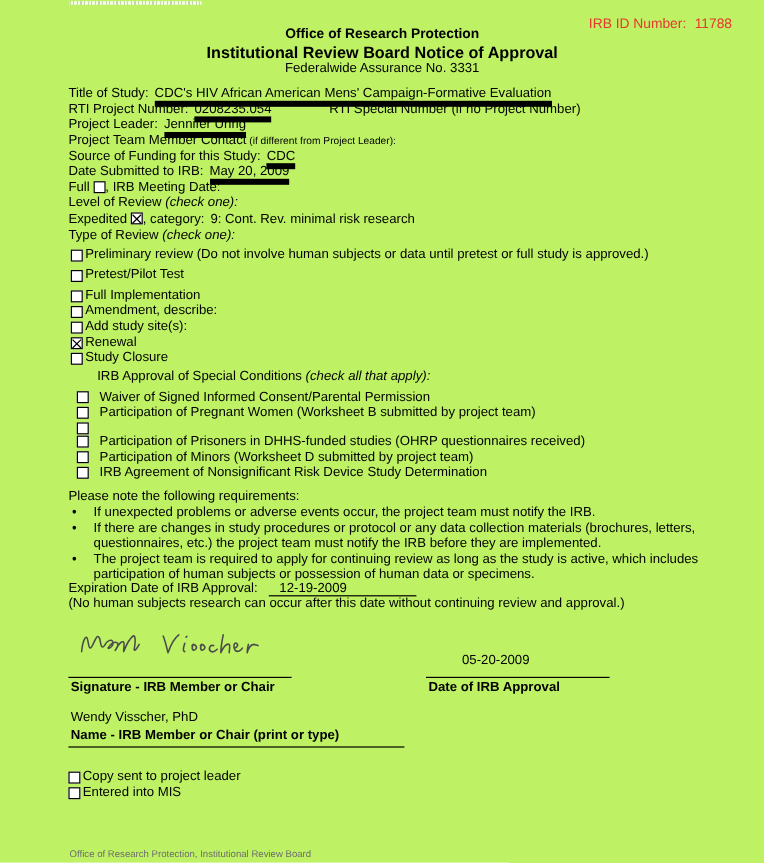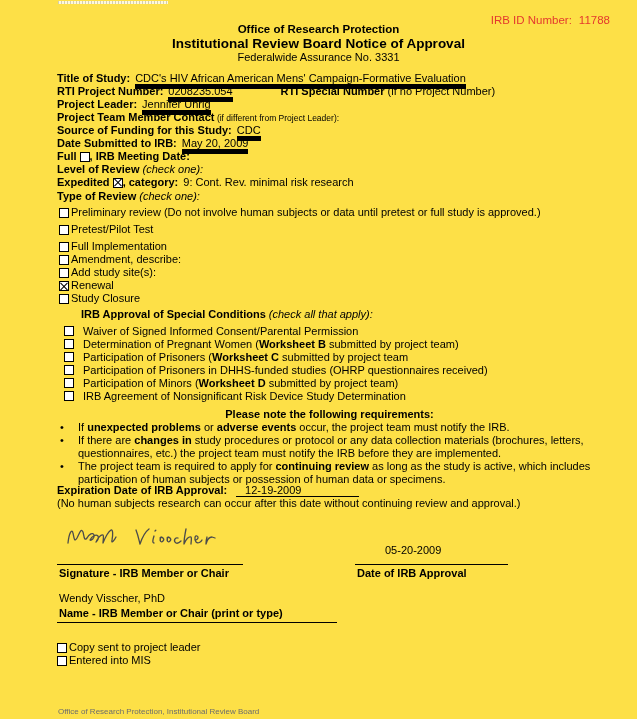--- a/index.html
+++ b/index.html
@@ -1,37 +1,37 @@
 <!DOCTYPE html>
 <html><head>
 <meta charset="utf-8">
 <style>
   html,body { margin:0; padding:0; background:#fff; }
   .page {
-    position:relative; width:637px; height:719px; background:#fde047;
+    position:relative; width:637px; height:719px; background:#bef264;
     font-family:"Liberation Sans", sans-serif; font-size:11px; line-height:13px;
     color:#000; overflow:hidden;
   }
   
   .frag {
     position:absolute; left:58px; top:1px; width:110px; height:3px;
     background:repeating-linear-gradient(90deg,#c9c9c9 0 1px,#ffffff 1px 3px);
     opacity:.8;
   }
   .irb-id { position:absolute; top:1px; right:27px; font-size:11.5px; white-space:pre; }
   .irb-id .v { margin-left:7px; }
 
   .doc-header { position:absolute; top:23px; left:0; width:100%; text-align:center; }
   .doc-header .office { font-weight:bold; font-size:11.5px; }
   .doc-header .title  { font-weight:bold; font-size:13.5px; line-height:15px; }
   .doc-header .fwa    { font-size:11px; }
 
   .fields { position:absolute; left:57px; top:72px; width:556px; }
   .fline { height:13px; white-space:nowrap; }
-  .b { font-weight:bold;text-align:center; }
+  .b { font-weight:normal; }
   .i { font-style:italic; }
   .u { border-bottom:5px solid #000000; }
   .val { margin-left:5px; }
   .small-note { font-size:8.5px; }
   .gap2 { margin-left:48px; }
 
   .cb {
     display:inline-block; width:10px; height:10px; border:1px solid #000;
     box-sizing:border-box; background:#fff; position:relative;
     vertical-align:-1.5px; flex:none; margin-top:1px;
@@ -161,25 +161,24 @@
   <div class="special">
     <div class="heading">
       <span class="b">IRB Approval of Special Conditions </span><span class="i">(check all that apply):</span>
     </div>
     <div class="sc-row">
         <span class="cb"></span>
         <span><span>Waiver of Signed Informed Consent/Parental Permission</span><span class="b"></span><span></span></span>
       </div>
     <div class="sc-row">
         <span class="cb"></span>
-        <span><span>Determination of Pregnant Women (</span><span class="b">Worksheet B</span><span> submitted by project team)</span></span>
-      </div>
-    <div class="sc-row">
-        <span class="cb"></span>
-        <span><span>Participation of Prisoners (</span><span class="b">Worksheet C</span><span> submitted by project team</span></span>
+        <span><span>Participation of Pregnant Women (</span><span class="b">Worksheet B</span><span> submitted by project team)</span></span>
+      </div>
+    <div class="sc-row">
+        <span class="cb"></span>
       </div>
     <div class="sc-row">
         <span class="cb"></span>
         <span><span>Participation of Prisoners in DHHS-funded studies (OHRP questionnaires received)</span><span class="b"></span><span></span></span>
       </div>
     <div class="sc-row">
         <span class="cb"></span>
         <span><span>Participation of Minors (</span><span class="b">Worksheet D</span><span> submitted by project team)</span></span>
       </div>
     <div class="sc-row">

